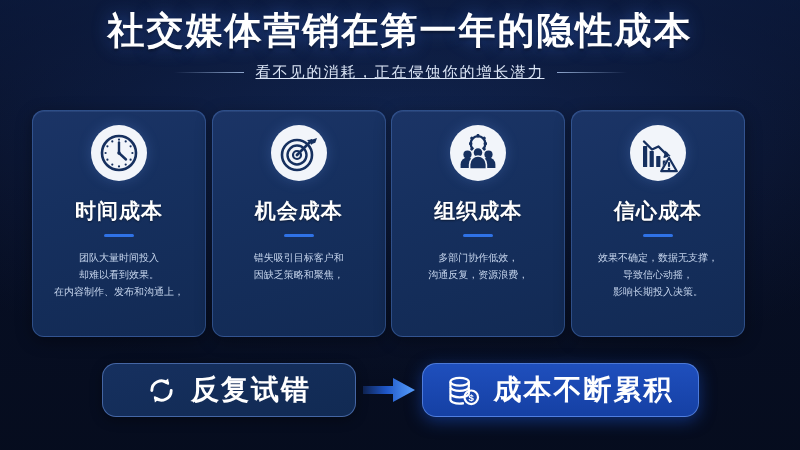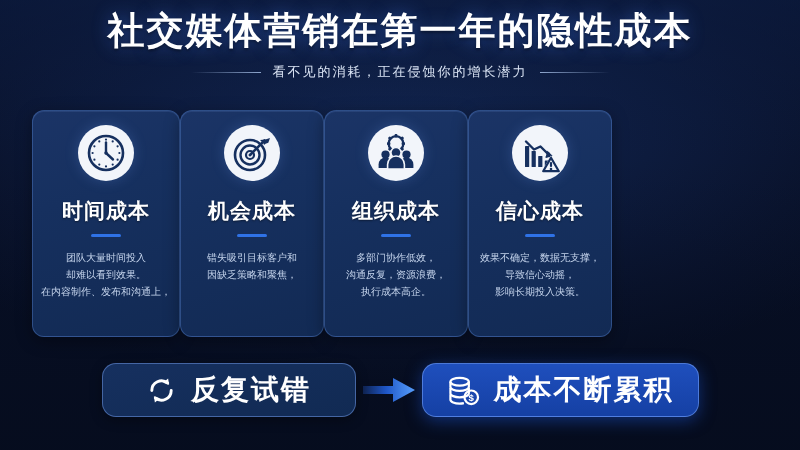--- a/index.html
+++ b/index.html
@@ -23,25 +23,25 @@
   .header{position:absolute;left:0;right:0;top:8px;text-align:center;z-index:3;}
   .title{
     font-size:37px;font-weight:bold;color:#ffffff;letter-spacing:2px;
     line-height:46px;
     text-shadow:0 0 18px rgba(70,130,255,0.45), 0 2px 3px rgba(0,0,0,0.5);
   }
   .sub-wrap{display:flex;align-items:center;justify-content:center;margin-top:9px;gap:12px;}
   .sub-line{width:70px;height:1px;}
   .sub-line.l{background:linear-gradient(90deg, rgba(150,175,220,0) 0%, rgba(165,190,230,0.85) 100%);}
   .sub-line.r{background:linear-gradient(90deg, rgba(165,190,230,0.85) 0%, rgba(150,175,220,0) 100%);}
-  .subtitle{font-size:13px;color:#dbe5f5;letter-spacing:2px;white-space:nowrap;}
+  .subtitle{font-size:15px;color:#dbe5f5;letter-spacing:2px;white-space:nowrap;text-decoration:underline;}
 
   
   .cards{
-    position:absolute;left:32px;top:110px;width:580px;height:227px;
+    position:absolute;left:32px;top:110px;width:713px;height:227px;
     display:flex;justify-content:space-between;z-index:3;
   }
   .card{
     width:174px;height:227px;box-sizing:border-box;
     border-radius:12px;
     background:linear-gradient(165deg, #1b3466 0%, #16305f 38%, #122a54 100%);
     border:1px solid rgba(92,136,215,0.38);
     box-shadow:0 4px 16px rgba(0,0,0,0.35), inset 0 1px 0 rgba(140,180,255,0.12);
     display:flex;flex-direction:column;align-items:center;
     padding-top:14px;
@@ -178,21 +178,20 @@
           <path d="M24.6 35 v-3.6 a6.9 6.9 0 0 1 13.8 0 V35 z" fill="#16305f"></path>
           <circle cx="21" cy="19.6" r="5.1" fill="#16305f" stroke="#f2f5fa" stroke-width="1.6"></circle>
           <path d="M12.6 36 v-4.6 a8.4 8.4 0 0 1 16.8 0 V36 z" fill="#16305f" stroke="#f2f5fa" stroke-width="1.6"></path>
         </svg>
       </div>
       <div class="card-title">组织成本</div>
       <div class="divider"></div>
       <div class="card-desc">
         <div>多部门协作低效，</div>
         <div>沟通反复，资源浪费，</div>
-        <div>执行成本高企。</div>
       </div>
     </div>
 
     <div class="card">
       <div class="icon-circle">
         <svg width="42" height="40" viewBox="0 0 42 40">
           <g fill="#16305f">
             <rect x="6" y="13" width="4.2" height="21" rx="0.6"></rect>
             <rect x="12.6" y="18" width="4.2" height="16" rx="0.6"></rect>
             <rect x="19.2" y="23" width="4.2" height="11" rx="0.6"></rect>

